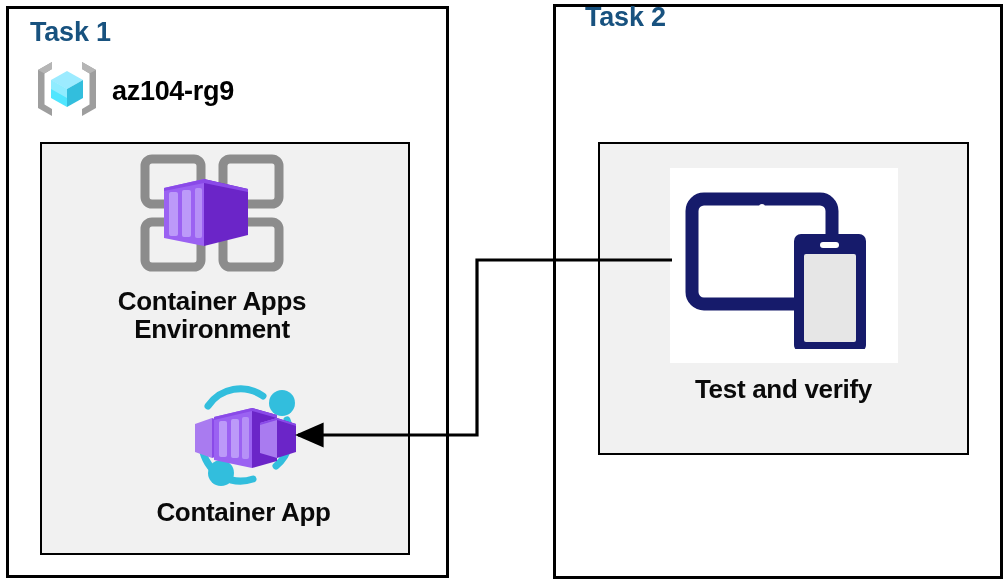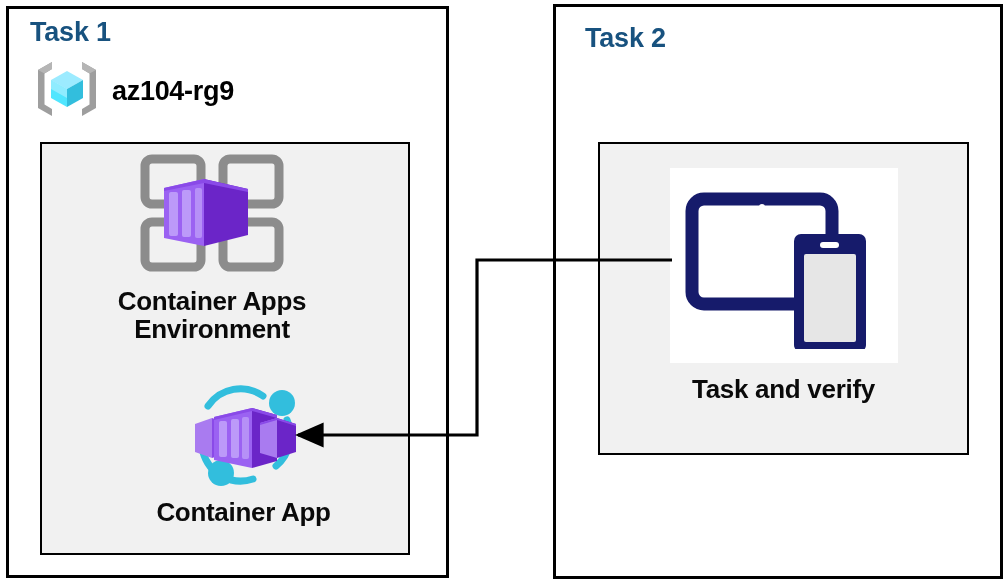--- a/index.html
+++ b/index.html
@@ -31,21 +31,21 @@
 
   .task-title {
     position: absolute;
     font-size: 27px;
     font-weight: bold;
     color: #18527f;
     letter-spacing: -0.2px;
     white-space: nowrap;
   }
   #task1-title { left: 30px;  top: 17px; }
-  #task2-title { left: 585px; top: 23px; }
+  #task2-title { left: 585px; top: 2px; }
 
   
   #rg-row {
     position: absolute;
     left: 34px;
     top: 58px;
     display: flex;
     align-items: center;
     gap: 12px;
   }
@@ -214,21 +214,21 @@
           <rect x="58" y="107" width="40" height="7" rx="3.5" fill="#ffffff"></rect>
 
           <rect x="110" y="55" width="72" height="118" rx="7" fill="#161B6B"></rect>
 
           <rect x="120" y="75" width="52" height="88" rx="2" fill="#E6E6E6"></rect>
 
           <rect x="136" y="63" width="19" height="6" rx="3" fill="#ffffff"></rect>
         </svg>
       </span>
     </div>
-    <div id="label-tv" class="node-label">Task and verify</div>
+    <div id="label-tv" class="node-label">Test and verify</div>
   </div>
 
   <svg id="connector">
     <defs>
       <marker id="arrowhead" markerWidth="9" markerHeight="9" refX="8" refY="4.5" orient="auto" markerUnits="strokeWidth">
         <path d="M9,4.5 L0,0.6 L0,8.4 Z" fill="#000000"></path>
       </marker>
     </defs>
     <polyline points="672,260 477,260 477,435 298,435" fill="none" stroke="#000000" stroke-width="3.2" marker-end="url(#arrowhead)"></polyline>
   </svg>

